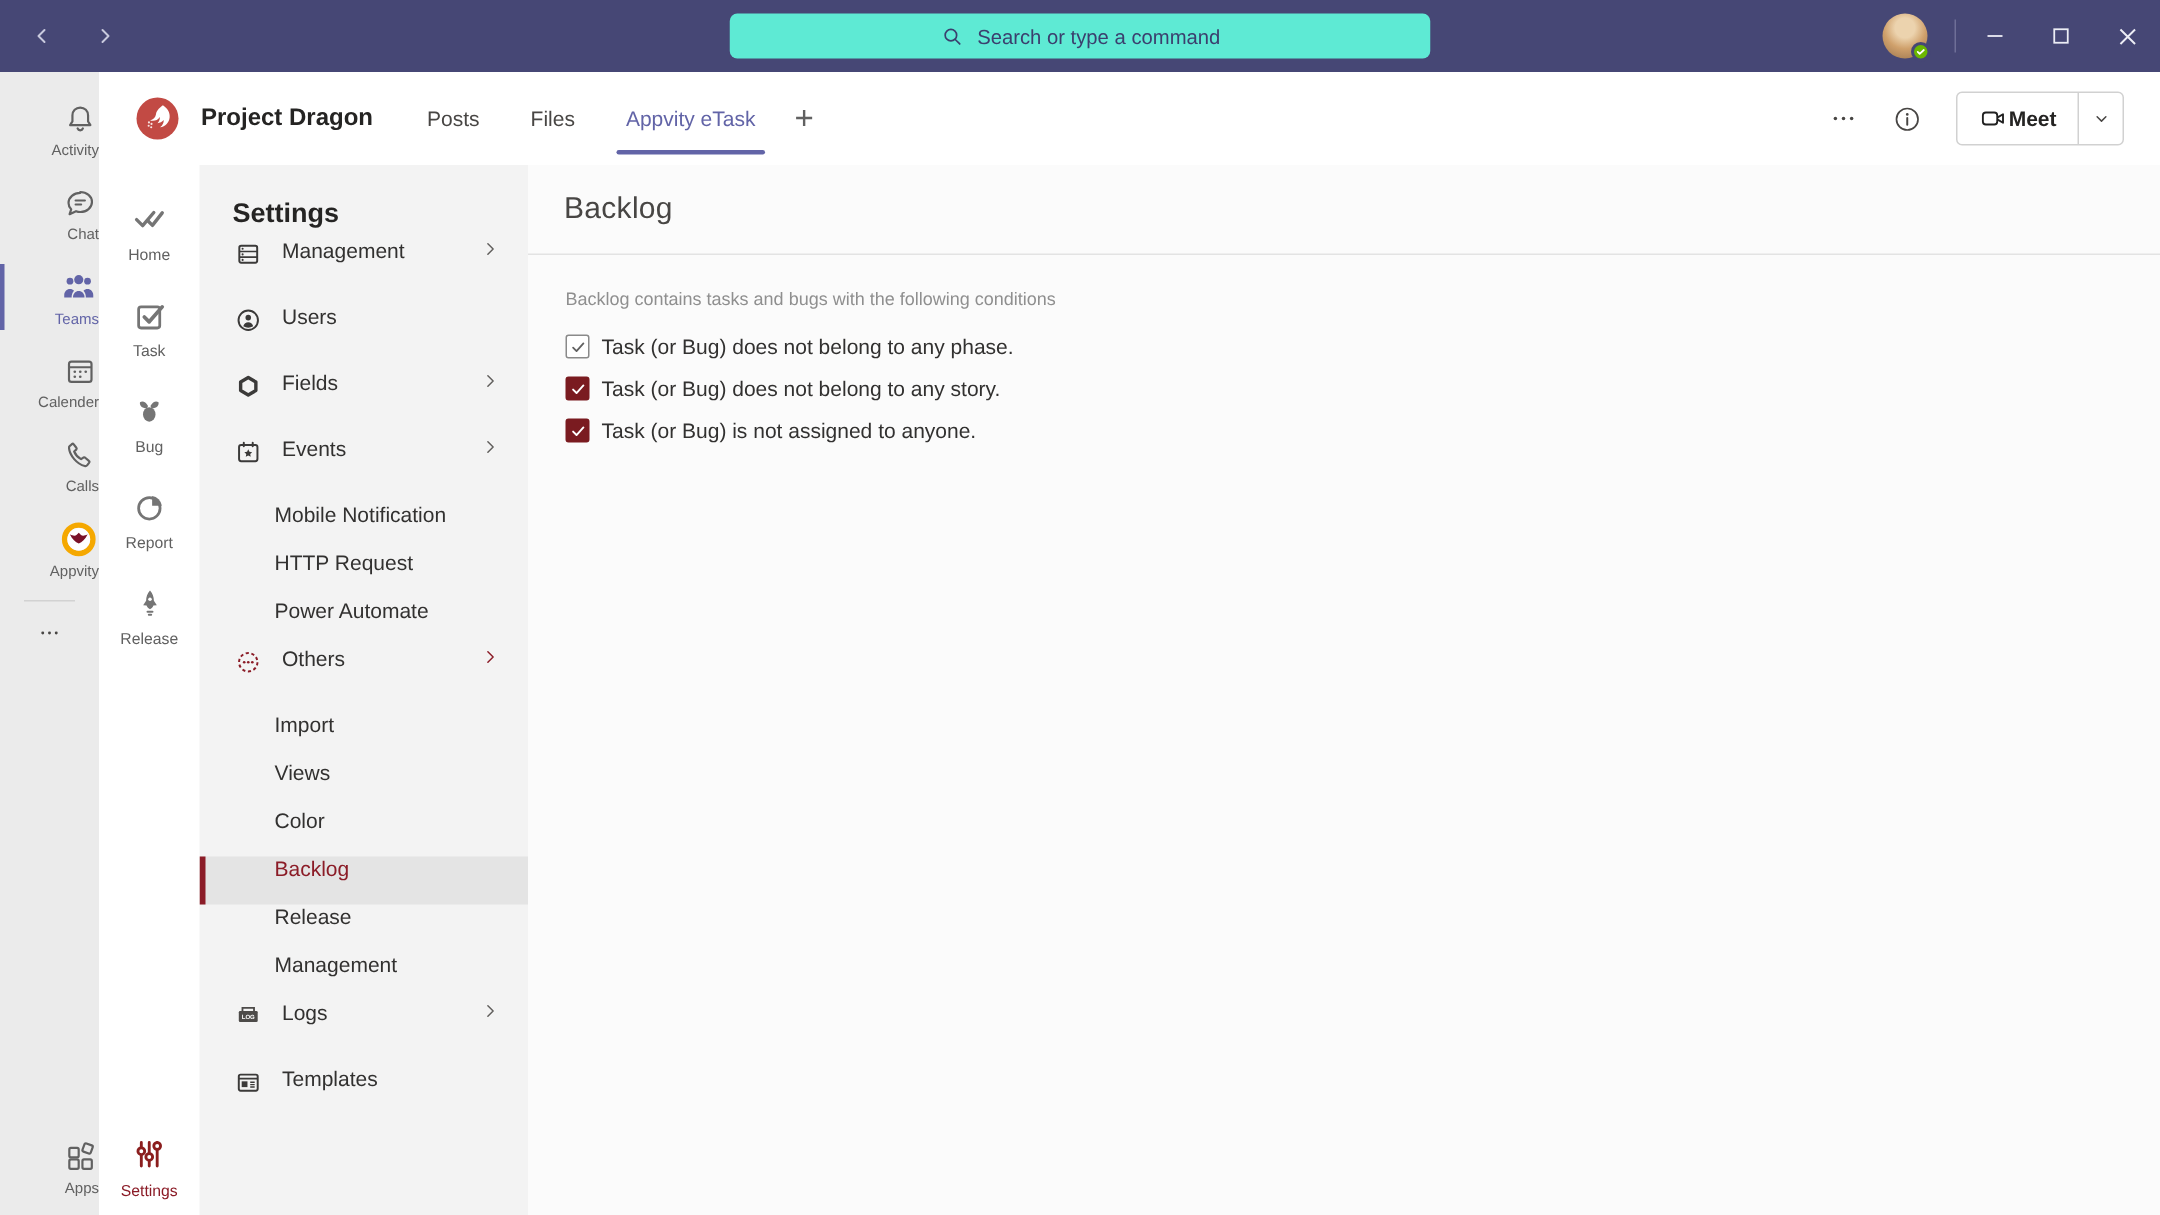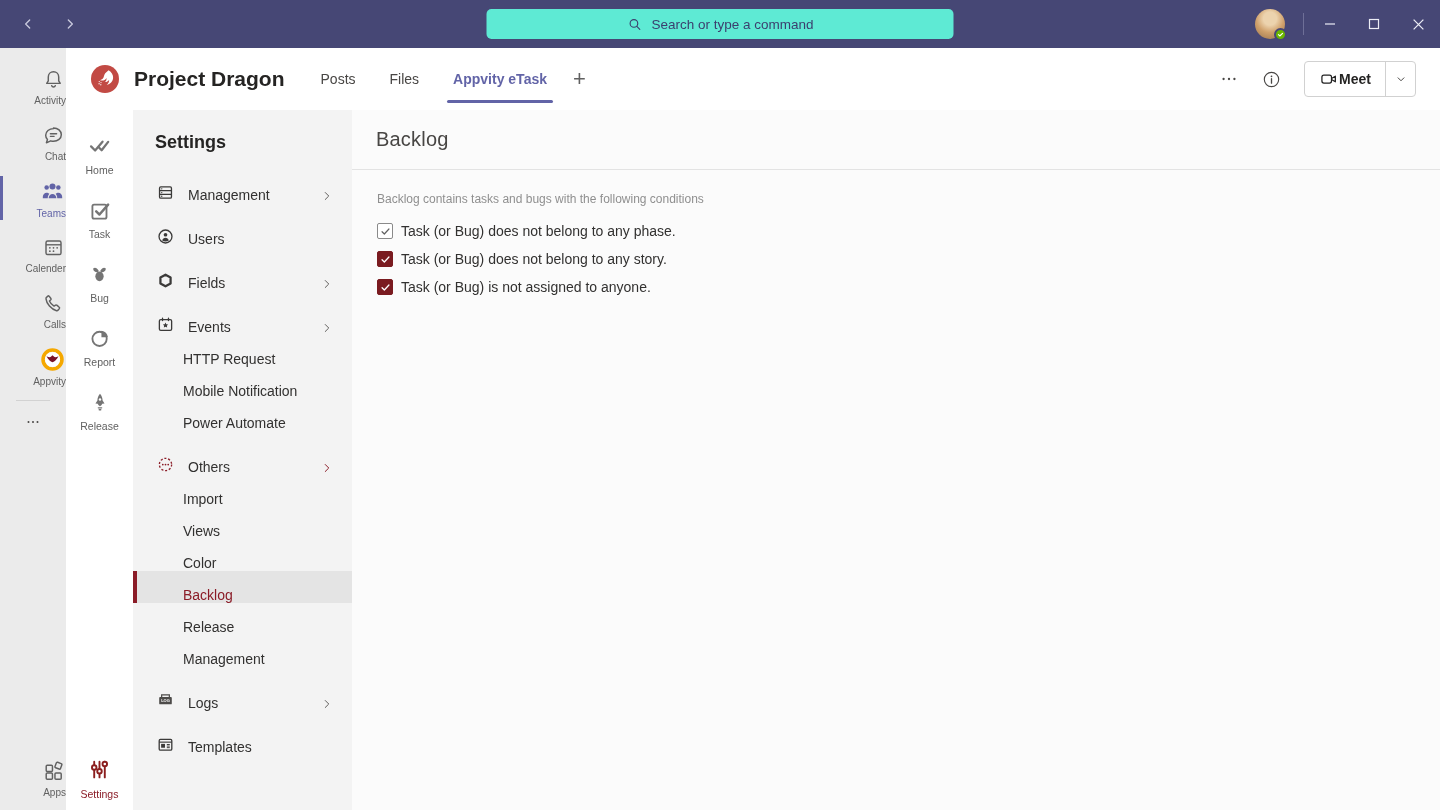--- a/index.html
+++ b/index.html
@@ -37,24 +37,24 @@
   .rail-more { width:66px; height:30px; display:flex; align-items:center; justify-content:center; cursor:pointer; }
   .rail-spacer { flex:1; }
   .rail-apps { margin-bottom:4px; }
 
   
   .right-col { flex:1; display:flex; flex-direction:column; }
 
   
   .chan-header { height:62px; background:#fff; display:flex; align-items:center; padding:0 24px; }
   .team-logo { width:30px; height:30px; margin-right:14px; }
-  .team-name { font-size:21px; font-weight:700; color:#252423; margin-right:36px; }
+  .team-name { font-size:16px; font-weight:700; color:#252423; margin-right:36px; }
   .chan-tabs { display:flex; align-items:center; gap:34px; height:62px; }
   .chan-tab { font-size:14px; color:#484644; height:62px; display:flex; align-items:center; cursor:pointer; position:relative; }
-  .chan-tab.active { color:#6264a7; font-weight:700; }
+  .chan-tab.active { color:#6264a7; font-weight:400; }
   .chan-tab.active::after { content:""; position:absolute; left:-6px; right:-6px; bottom:7px; height:3px;
                             background:#6264a7; border-radius:2px; }
   .add-tab { font-size:22px; color:#616161; font-weight:300; margin-left:26px; cursor:pointer; }
   .header-right { margin-left:auto; display:flex; align-items:center; gap:22px; }
   .icon-btn { cursor:pointer; display:flex; align-items:center; justify-content:center; }
   .meet-btn { display:flex; align-items:stretch; border:1px solid #d1d1d1; border-radius:4px; background:#fff; height:36px; overflow:hidden; }
   .meet-main { display:flex; align-items:center; gap:0; padding:0 14px; cursor:pointer; }
   .meet-main span { font-size:14px; font-weight:600; color:#252423; }
   .meet-split { width:30px; display:flex; align-items:center; justify-content:center; border-left:1px solid #d1d1d1; cursor:pointer; }
 
@@ -62,21 +62,21 @@
 
   
   .app-rail { width:67px; background:#fff; display:flex; flex-direction:column; align-items:center; padding-top:12px; }
   .app-item { width:67px; height:64px; display:flex; flex-direction:column; align-items:center; justify-content:center; gap:5px; cursor:pointer; }
   .app-item .lbl { font-size:10.5px; color:#616161; }
   .app-item.settings-active .lbl { color:#8b1c27; }
 
   
   .settings-panel { width:219px; background:#f3f3f3; overflow:hidden; }
   .settings-title { font-size:18px; font-weight:700; color:#252423; padding:22px 0 6px 22px; }
-  .sp-item { display:flex; align-items:flex-end; cursor:pointer; }
+  .sp-item { display:flex; align-items:flex-start; cursor:pointer; }
   .sp-item.main { height:44px; padding:0 18px 0 22px; gap:12px; }
   .sp-item.sub  { height:32px; padding:0 18px 0 50px; }
   .sp-item .txt { font-size:14px; color:#323130; }
   .sp-item.accent .txt { color:#323130; }
   .sp-item .chev { margin-left:auto; display:flex; }
   .sp-item.selected { background:#e4e4e4; border-left:4px solid #8b1c27; padding-left:46px; }
   .sp-item.selected .txt { color:#8b1c27; }
 
   
   .main-pane { flex:1; background:#fbfbfb; display:flex; flex-direction:column; }
@@ -401,24 +401,24 @@
             </svg>
           <span class="txt">Events</span>
           <span class="chev">
               <svg width="14" height="14" viewBox="0 0 24 24">
                 <path d="M9 6l6 6-6 6" fill="none" stroke="#605e5c" stroke-width="1.7" stroke-linecap="round" stroke-linejoin="round"></path>
               </svg>
             </span>
         </div>
 
         <div class="sp-item sub">
+            <span class="txt">Mobile Notification</span>
+          </div>
+        <div class="sp-item sub">
             <span class="txt">HTTP Request</span>
-          </div>
-        <div class="sp-item sub">
-            <span class="txt">Mobile Notification</span>
           </div>
         <div class="sp-item sub">
             <span class="txt">Power Automate</span>
           </div>
 
         <div class="sp-item main accent">
           <svg width="21" height="21" viewBox="0 0 24 24">
               <circle cx="12" cy="12" r="7" fill="none" stroke="#8b1c27" stroke-width="1.5" stroke-dasharray="2.4 2"></circle>
               <g fill="#8b1c27">
                 <circle cx="8.9" cy="12" r="1"></circle>

